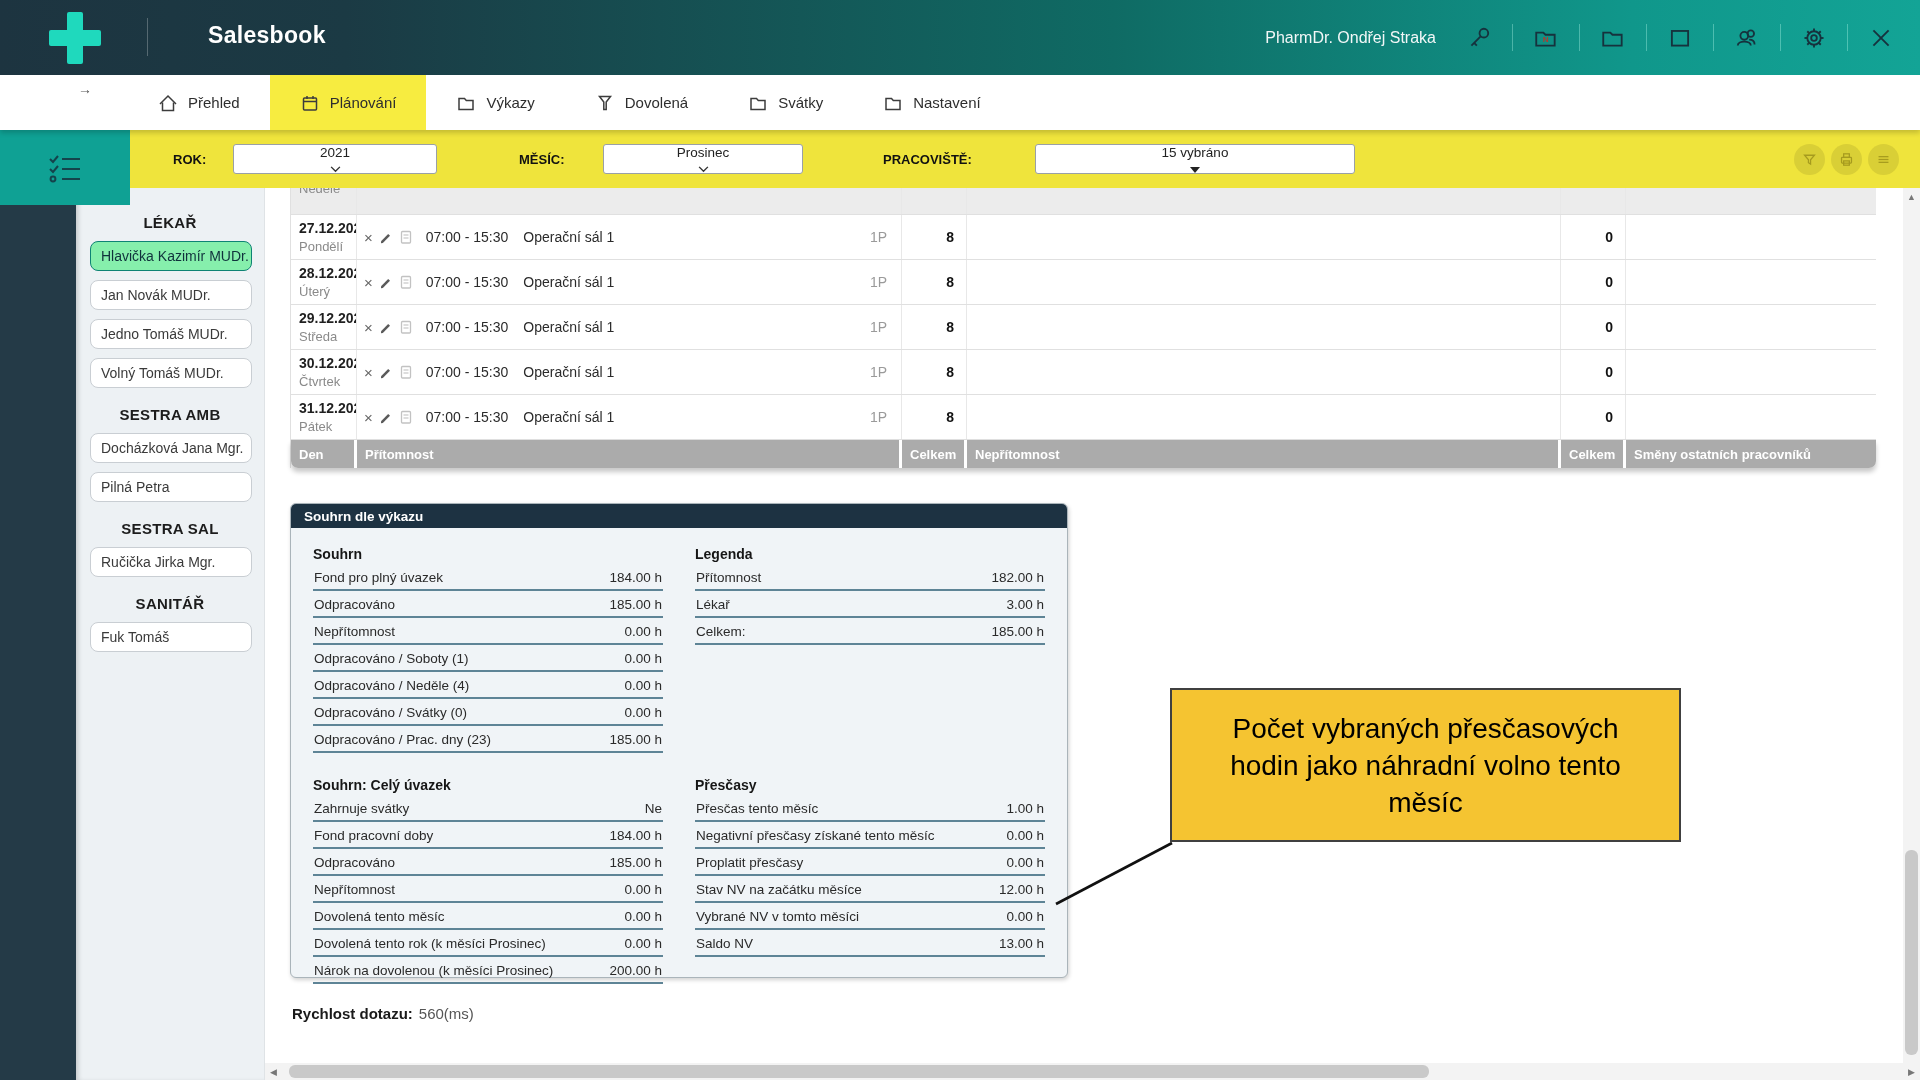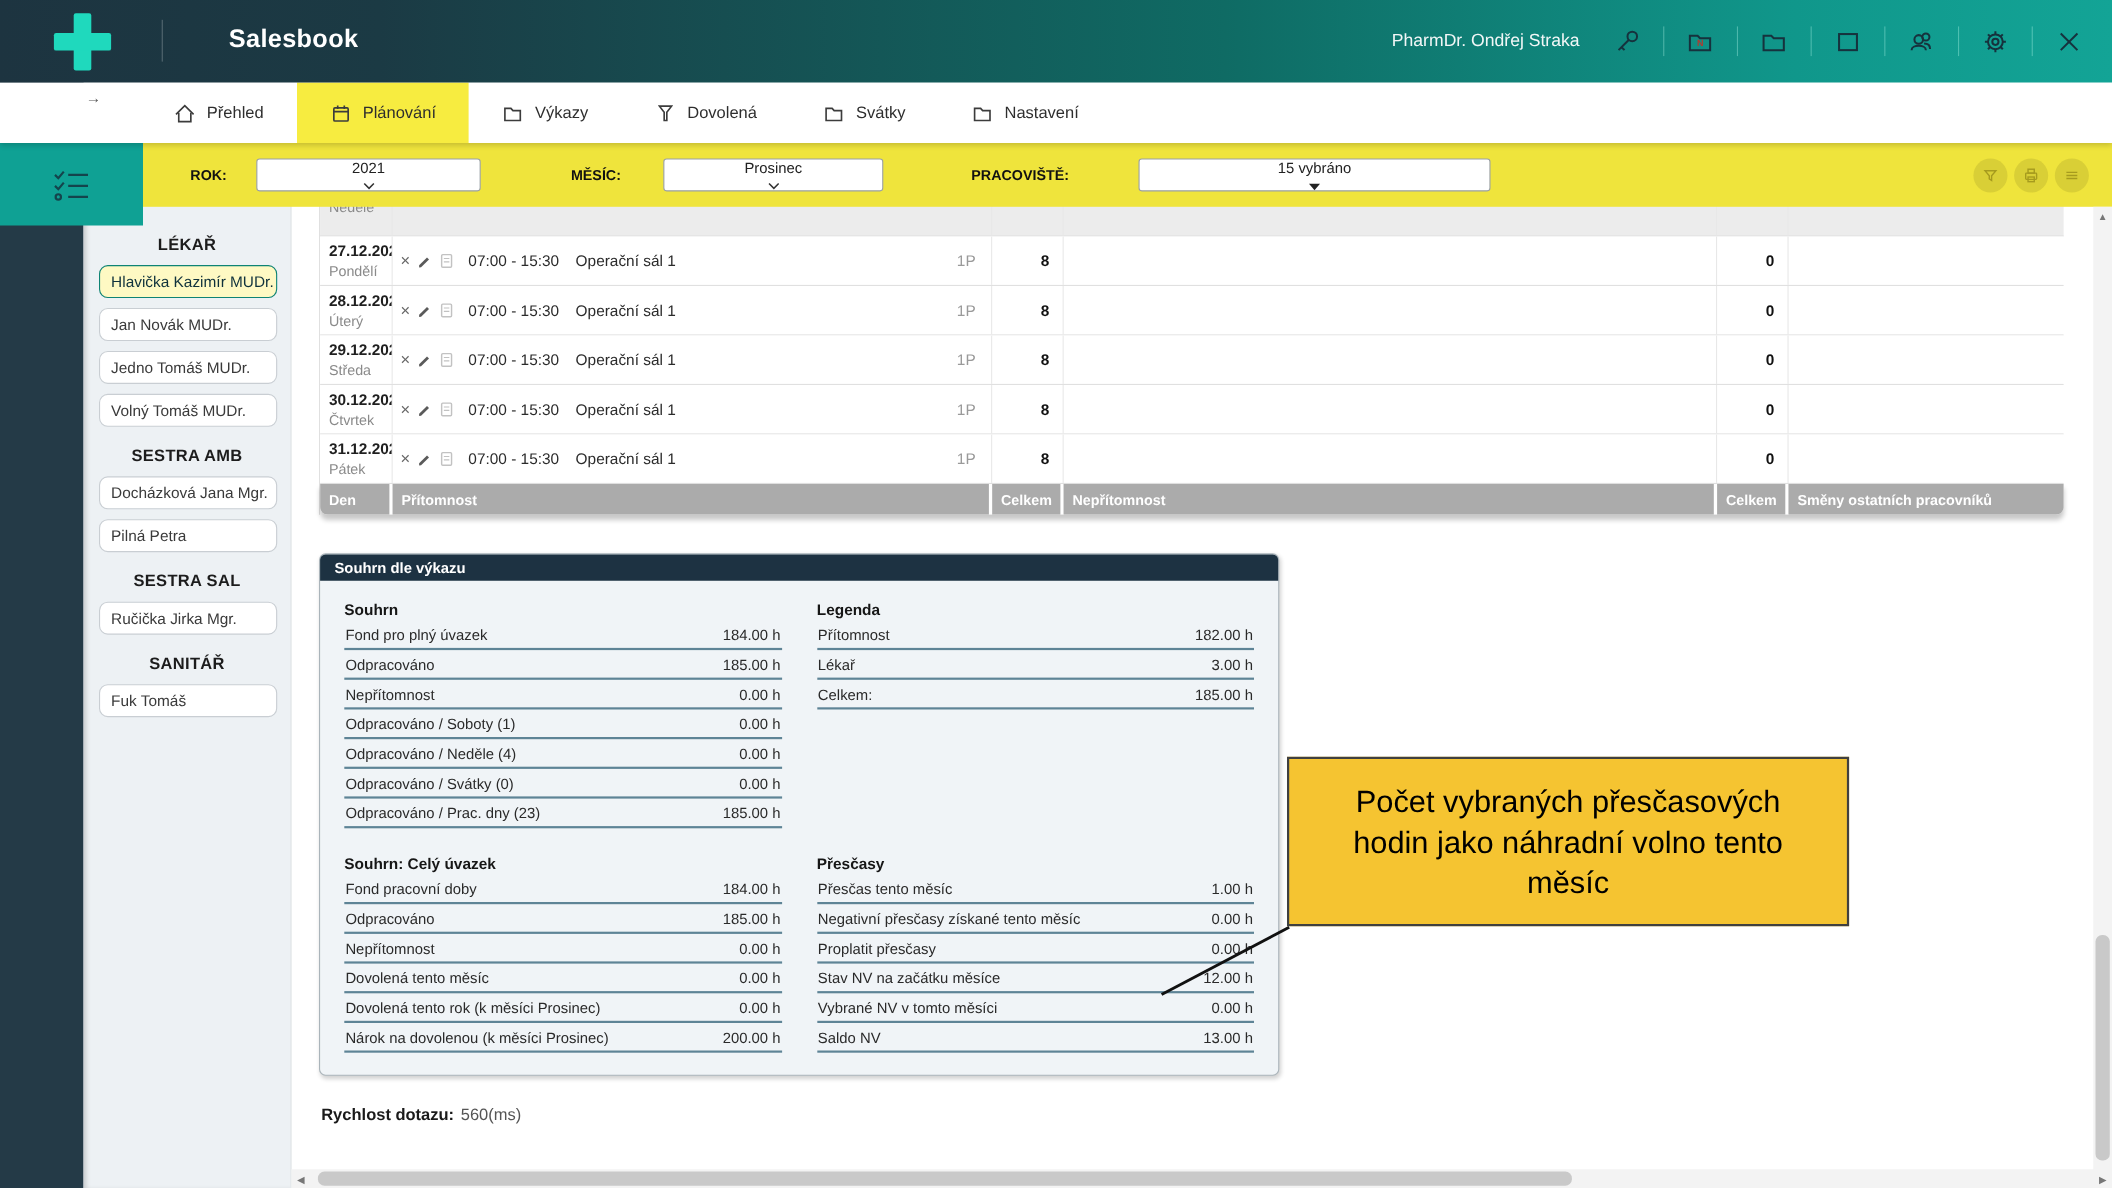--- a/index.html
+++ b/index.html
@@ -31,21 +31,21 @@
   .tab svg path, .tab svg rect, .tab svg polyline, .tab svg line { stroke:#3c3c3c; stroke-width:1.5; fill:none; }
 
   
   .rail { position:absolute; left:0; top:75px; width:76px; height:1005px; background:#243a47; z-index:1; }
   .side-panel { position:absolute; left:76px; top:130px; width:189px; height:950px; background:#edf1f4;
     border-right:1px solid #dfe3e6; box-shadow:inset 4px 0 5px -2px rgba(0,0,0,.18); z-index:1; padding-top:84px; }
   .grp-title { text-align:center; font-size:15px; font-weight:bold; color:#1c1c1c; margin:18px 0 10px; letter-spacing:.3px; }
   .grp-title:first-child { margin-top:0; }
   .s-item { margin:0 12px 9px 14px; height:30px; background:#fff; border:1px solid #c9ced3; border-radius:8px;
     display:flex; align-items:center; padding-left:10px; font-size:14px; color:#3a3a3a; cursor:pointer; }
-  .s-item.sel { background:#fef9c3; border-color:#0e8374; color:#10323c; }
+  .s-item.sel { background:#86efac; border-color:#0e8374; color:#10323c; }
 
   
   .filterbar { position:absolute; left:16px; top:130px; width:1920px; height:58px; background:#efe43c; z-index:2; }
   .f-label { position:absolute; top:22px; font-size:13px; font-weight:bold; color:#111; }
   .f-box { position:absolute; top:144px; height:30px; background:#fff; border:1px solid #9aa0a6; border-radius:3px;
     display:flex; align-items:center; justify-content:space-between; padding:0 10px; font-size:13.5px; color:#222;
     cursor:pointer; z-index:3;flex-direction:column; }
   .chev svg { width:11px; height:7px; display:block; }
   .chev polyline { fill:none; stroke:#333; stroke-width:1.6; }
   .tri { width:0; height:0; border-left:5px solid transparent; border-right:5px solid transparent; border-top:6px solid #222; }
@@ -78,21 +78,21 @@
   .abs-d { position:absolute; left:8px; top:-11px; font-size:14px; font-weight:bold; color:#1f1f1f; white-space:nowrap; }
   .abs-w { position:absolute; left:8px; top:11px; font-size:13px; color:#8a8a8a; }
   .abs-n { position:absolute; right:12px; top:-9px; font-size:14px; font-weight:bold; color:#111; }
   .tfoot { display:grid; grid-template-columns:66px 545px 65px 594px 65px 251px; height:28px;
     border-radius:0 0 7px 7px; overflow:hidden; box-shadow:0 4px 5px rgba(0,0,0,.22); }
   .tfoot > div { background:#ababab; color:#fff; font-size:13px; font-weight:bold; display:flex; align-items:center;
     padding-left:8px; white-space:nowrap; }
   .tfoot > div.gap { border-right:3px solid #fff; }
 
   
-  .sumpanel { position:absolute; left:290px; top:503px; width:873px; height:475px; background:#f0f4f7;
+  .sumpanel { position:absolute; left:290px; top:503px; width:778px; height:475px; background:#f0f4f7;
     border:1px solid #aab4ba; border-radius:6px; box-shadow:1px 2px 4px rgba(0,0,0,.18); z-index:1; }
   .sp-head { height:24px; background:#1d3242; border-radius:5px 5px 0 0; color:#fff; font-size:13.5px; font-weight:bold;
     display:flex; align-items:center; padding-left:13px; }
   .sp-body { padding:8px 22px 10px; display:grid; grid-template-columns:1fr 1fr; column-gap:32px; }
   .sec-title { font-size:14px; font-weight:bold; color:#161616; margin:10px 0 2px; }
   .srow { display:flex; justify-content:space-between; padding:6px 1px 4px; border-bottom:2px solid #5e8496;
     font-size:13.5px; color:#2a2a2a; }
   .srow .v { white-space:nowrap; padding-left:10px; }
 
   
@@ -499,20 +499,24 @@
           <span class="v">3.00 h</span>
         </div>
       <div class="srow">
           <span>Celkem:</span>
           <span class="v">185.00 h</span>
         </div>
     </div>
     <div style="margin-top:14px">
       <div class="sec-title">Souhrn: Celý úvazek</div>
       <div class="srow">
+          <span>Zahrnuje svátky</span>
+          <span class="v">Ne</span>
+        </div>
+      <div class="srow">
           <span>Fond pracovní doby</span>
           <span class="v">184.00 h</span>
         </div>
       <div class="srow">
           <span>Odpracováno</span>
           <span class="v">185.00 h</span>
         </div>
       <div class="srow">
           <span>Nepřítomnost</span>
           <span class="v">0.00 h</span>

